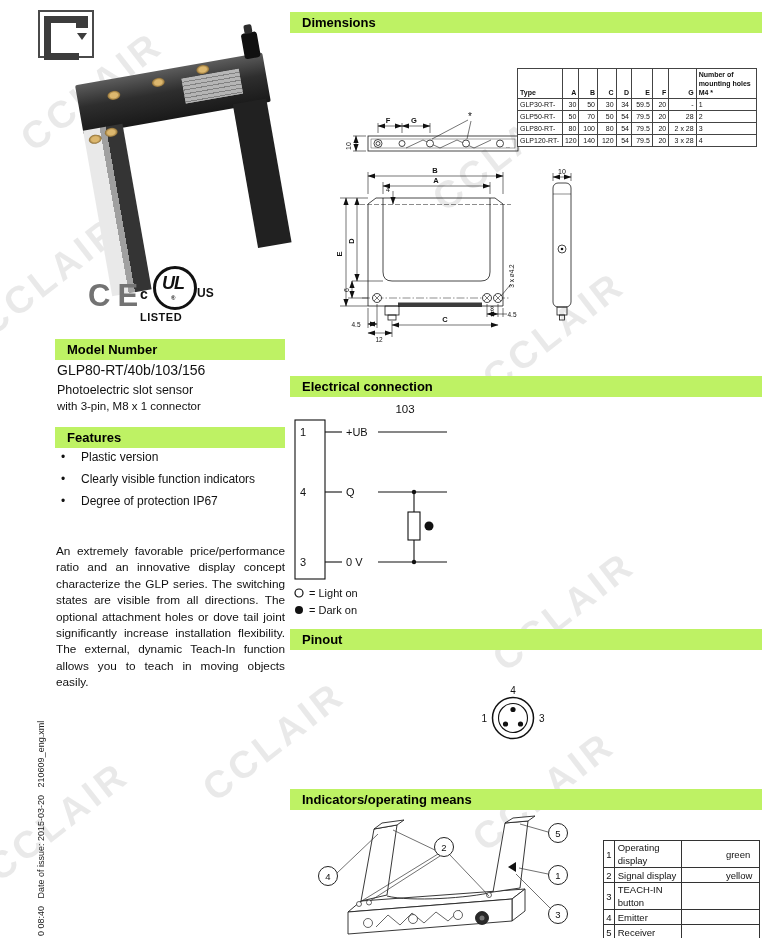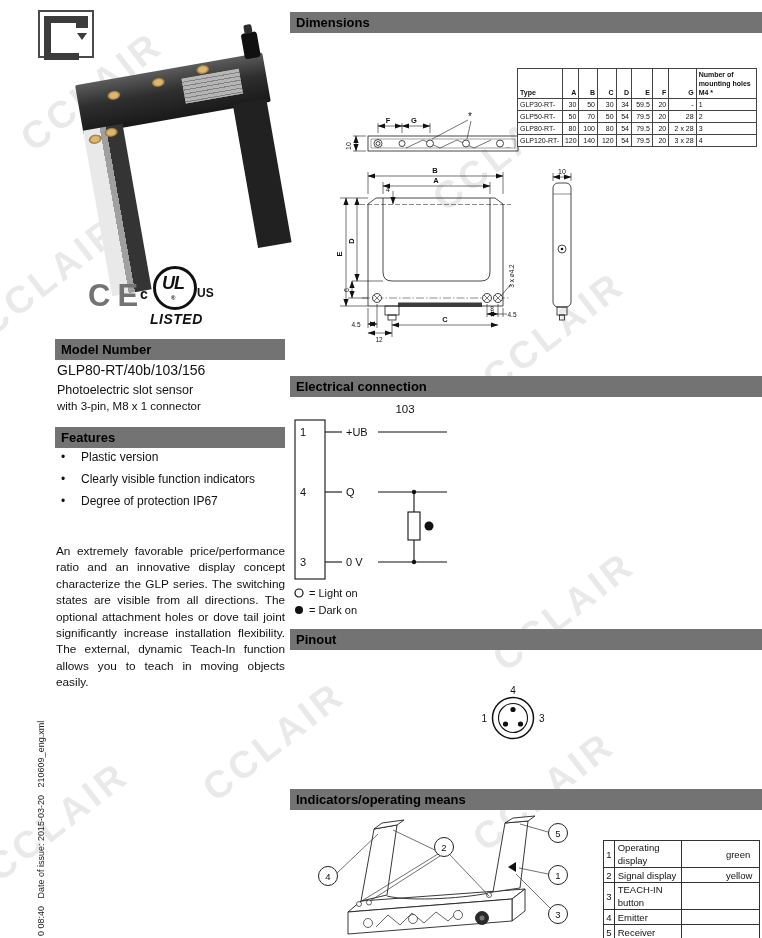--- a/index.html
+++ b/index.html
@@ -1,21 +1,21 @@
 <!DOCTYPE html>
 <html><head>
 <meta charset="utf-8">
 <style>
   html,body{margin:0;padding:0;background:#fff;}
   .page{position:relative;width:762px;height:938px;background:#fff;overflow:hidden;
         font-family:"Liberation Sans",sans-serif;color:#111;}
   .wm{position:absolute;font:700 38px "Liberation Sans",sans-serif;color:#bdbdbd;opacity:.32;
       transform:rotate(-38deg);letter-spacing:4px;pointer-events:none;white-space:nowrap;}
-  .bar{position:absolute;background:#737373;height:21px;box-sizing:border-box;
-       font:bold 13px/21px "Liberation Sans",sans-serif;padding-left:6px;color:#000;}
+  .bar{position:absolute;background:#bef264;height:21px;box-sizing:border-box;
+       font:bold 13px/21px "Liberation Sans",sans-serif;padding-left:12px;color:#000;}
   
   .model-number{position:absolute;left:57px;top:362px;font-size:14px;font-weight:normal;}
   .model-line1{position:absolute;left:57px;top:383px;font-size:12.5px;}
   .model-line2{position:absolute;left:57px;top:400px;font-size:11.5px;}
   .features{position:absolute;left:57px;top:450px;width:226px;font-size:12px;}
   .feat-item{display:flex;margin-bottom:8px;line-height:14px;}
   .feat-item .b{width:20px;padding-left:4px;}
   .pinfo{position:absolute;left:56px;top:543px;width:229px;font-size:11.8px;line-height:16.4px;
          text-align:justify;}
   .side-note{position:absolute;left:36px;top:936px;transform:rotate(-90deg);
@@ -41,21 +41,21 @@
   .ph-label{position:absolute;left:106px;top:40px;width:58px;height:25px;background:#c4c4c4;opacity:.9;
             background-image:repeating-linear-gradient(180deg,#c4c4c4 0 3px,#8b8b8b 3px 4px);}
   
   .ce{position:absolute;left:88px;top:278px;font-size:31px;font-weight:bold;letter-spacing:7px;color:#737373;}
   .ul-wrap{position:absolute;left:136px;top:266px;width:100px;height:58px;font-weight:bold;}
   .ul-circle{position:absolute;left:17px;top:0;width:38px;height:38px;border:3px solid #111;border-radius:50%;}
   .ul-ul{position:absolute;left:26px;top:7px;font-size:18px;font-style:italic;letter-spacing:-1px;}
   .ul-reg{position:absolute;left:35px;top:29px;font-size:6px;}
   .ul-c{position:absolute;left:4px;top:20px;font-size:14px;}
   .ul-us{position:absolute;left:61px;top:20px;font-size:12px;}
-  .ul-listed{position:absolute;left:14px;top:45px;font-size:14px;letter-spacing:.5px;font-style:italic;}
+  .ul-listed{position:absolute;left:4px;top:45px;font-size:11px;letter-spacing:.5px;}
   
   .dtbl{position:absolute;left:517px;top:68px;border-collapse:collapse;table-layout:fixed;
         width:240px;background:#fff;}
   .dtbl td{border:1px solid #444;font-size:7px;line-height:9px;padding:1px 2px;text-align:right;
            overflow:hidden;white-space:nowrap;}
   .dtbl td.t{text-align:left;}
   .dtbl tr.h td{font-weight:bold;vertical-align:bottom;}
   .dtbl td.last{text-align:left;white-space:normal;}
   
   .itbl{position:absolute;left:603px;top:840px;border-collapse:collapse;width:157px;background:#fff;}

